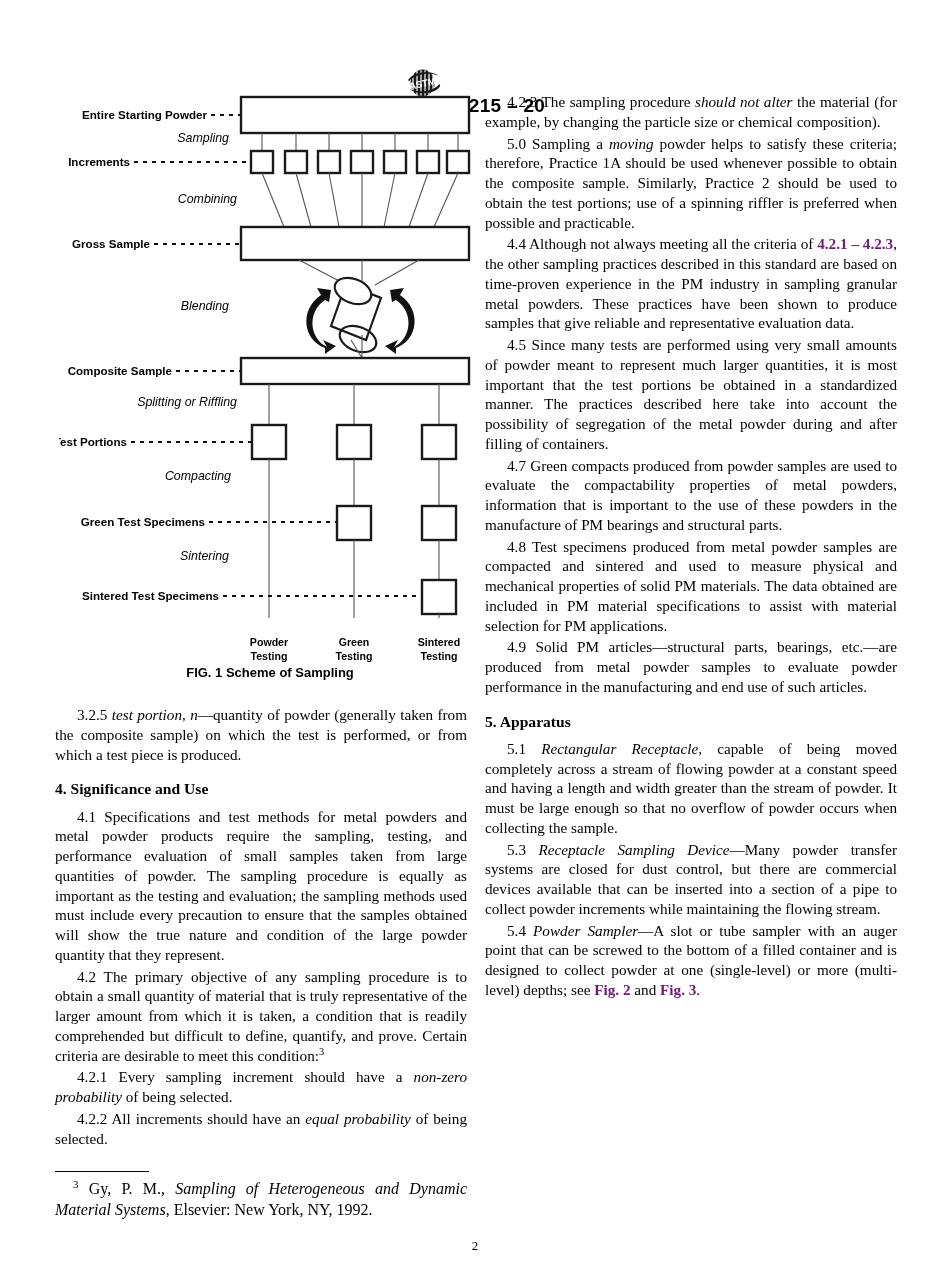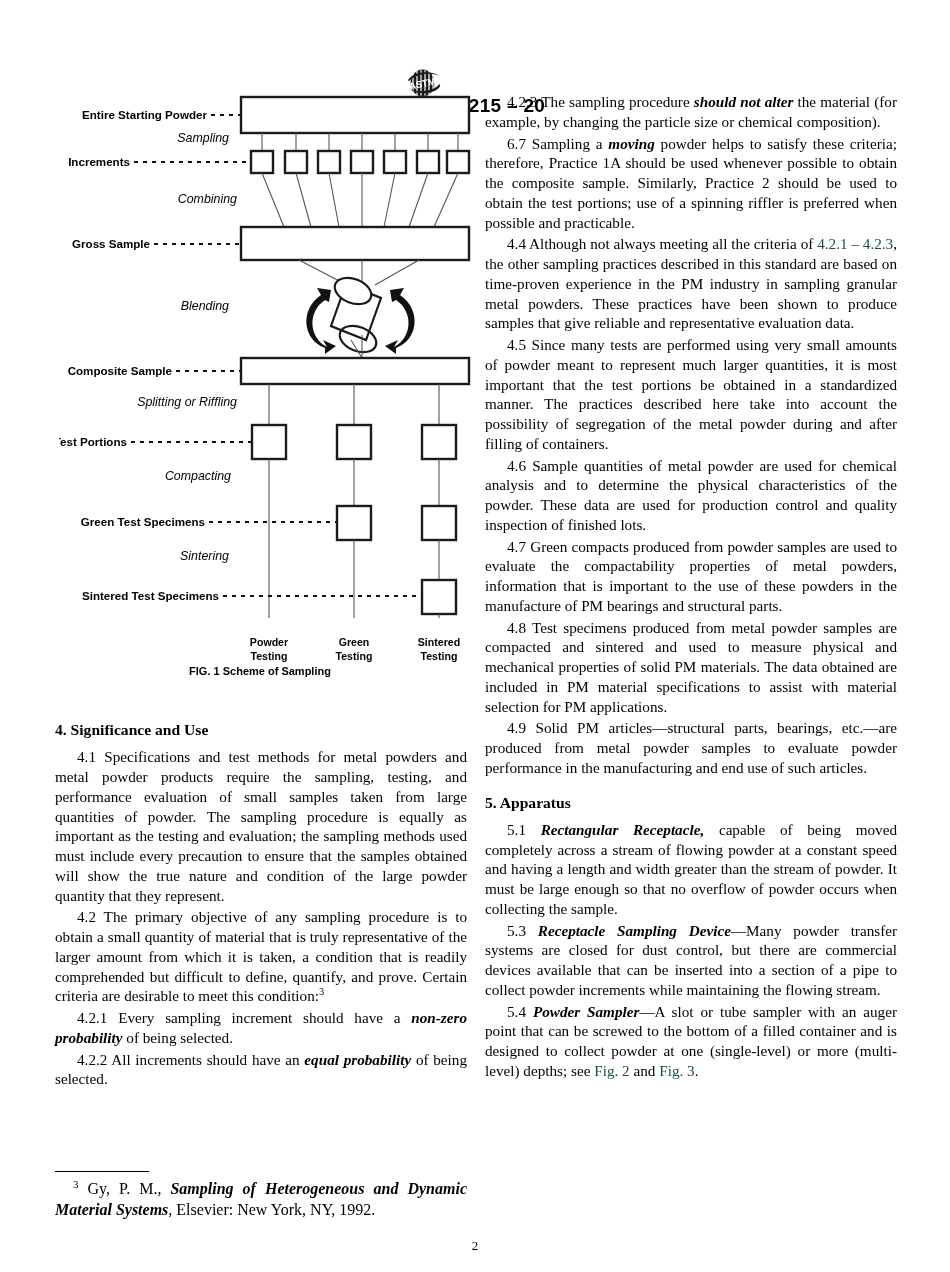--- a/index.html
+++ b/index.html
@@ -33,22 +33,22 @@
   .col-right { left:485px; }
 
   p.para { margin:0 0 0 0; text-indent:22px; }
   p.para + p.para { margin-top:2px; }
   p.gap { margin-top:11px; }
   h3.sec {
     font-family:"Liberation Serif", serif;
     font-weight:bold; font-size:15.6px;
     margin:15px 0 7px 0; text-indent:0; text-align:left;
   }
-  i, .it { font-style:italic;font-weight:bold; }
-  .lnk { color:#14532d; }
+  i, .it { font-style:italic; }
+  .lnk { color:#701a75;font-weight:bold; }
   sup { font-size:0.68em; vertical-align:super; line-height:0; }
 
   
   .footnote {
     position:absolute; left:55px; bottom:52px; width:412px;
     font-size:16px; line-height:1.28; text-align:justify;
   }
   .footnote-rule {
     width:94px; height:0; border-top:1px solid #000;
     margin:0 0 7px 0;
@@ -57,24 +57,24 @@
 
   .page-num {
     position:absolute; bottom:18px; left:0; width:950px;
     text-align:center; font-size:13px;
   }
 
   
   .figure { position:absolute; left:59px; top:88px; width:430px; height:600px; }
   .figure svg { display:block; }
   .figcaption {
-    position:absolute; left:45px; top:665px; width:430px;
+    position:absolute; left:55px; top:665px; width:430px;
     text-align:center;
     font-family:"Liberation Sans", serif;
-    font-weight:bold; font-size:11px;
+    font-weight:bold; font-size:13px;
   }
 </style>
 </head>
 <body>
 
 <div class="page">
 
   <div class="header">
     <span>
       <svg class="astm-logo" viewBox="0 0 50 40" xmlns="http://www.w3.org/2000/svg">
@@ -219,20 +219,21 @@
       <text class="colx" x="295" y="558" text-anchor="middle">Green</text>
       <text class="colx" x="295" y="572" text-anchor="middle">Testing</text>
       <text class="colx" x="380" y="558" text-anchor="middle">Sintered</text>
       <text class="colx" x="380" y="572" text-anchor="middle">Testing</text>
     </svg>
   </div>
   <div class="figcaption">FIG. 1 Scheme of Sampling</div>
 
   <div class="col col-left" style="top:705px;">
 
+    <p class="para"><span>3.2.5</span> <i>test portion, n</i><span>—quantity of powder (generally taken from the composite sample) on which the test is performed, or from which a test piece is produced.</span></p>
 
     <h3 class="sec">4.  Significance and Use</h3>
 
     <p class="para">4.1  Specifications and test methods for metal powders and metal powder products require the sampling, testing, and performance evaluation of small samples taken from large quantities of powder. The sampling procedure is equally as important as the testing and evaluation; the sampling methods used must include every precaution to ensure that the samples obtained will show the true nature and condition of the large powder quantity that they represent.</p>
 
     <p class="para gap"><span>4.2  The primary objective of any sampling procedure is to obtain a small quantity of material that is truly representative of the larger amount from which it is taken, a condition that is readily comprehended but difficult to define, quantify, and prove. Certain criteria are desirable to meet this condition:</span><sup>3</sup></p>
 
     <p class="para"><span>4.2.1  Every sampling increment should have a </span><i>non-zero probability</i><span> of being selected.</span></p>
 
     <p class="para"><span>4.2.2  All increments should have an </span><i>equal probability</i><span> of being selected.</span></p>
@@ -240,26 +241,25 @@
 
   <div class="footnote">
     <div class="footnote-rule"></div>
     <p><sup>3</sup><span> Gy, P. M., </span><i>Sampling of Heterogeneous and Dynamic Material Systems</i><span>, Elsevier: New York, NY, 1992.</span></p>
   </div>
 
   <div class="col col-right">
 
     <p class="para"><span>4.2.3  The sampling procedure </span><i>should not alter</i><span> the material (for example, by changing the particle size or chemical composition).</span></p>
 
-    <p class="para gap"><span>6.7  Sampling a </span><i>moving</i><span> powder helps to satisfy these criteria; therefore, Practice 1A should be used whenever possible to obtain the composite sample. Similarly, Practice 2 should be used to obtain the test portions; use of a spinning riffler is preferred when possible and practicable.</span></p>
+    <p class="para gap"><span>5.0  Sampling a </span><i>moving</i><span> powder helps to satisfy these criteria; therefore, Practice 1A should be used whenever possible to obtain the composite sample. Similarly, Practice 2 should be used to obtain the test portions; use of a spinning riffler is preferred when possible and practicable.</span></p>
 
     <p class="para gap"><span>4.4  Although not always meeting all the criteria of </span><a class="lnk" href="#" style="text-decoration:none;">4.2.1 – 4.2.3</a><span>, the other sampling practices described in this standard are based on time-proven experience in the PM industry in sampling granular metal powders. These practices have been shown to produce samples that give reliable and representative evaluation data.</span></p>
 
     <p class="para gap">4.5  Since many tests are performed using very small amounts of powder meant to represent much larger quantities, it is most important that the test portions be obtained in a standardized manner. The practices described here take into account the possibility of segregation of the metal powder during and after filling of containers.</p>
-    <p class="para gap">4.6  Sample quantities of metal powder are used for chemical analysis and to determine the physical characteristics of the powder. These data are used for production control and quality inspection of finished lots.</p>
     <p class="para gap">4.7  Green compacts produced from powder samples are used to evaluate the compactability properties of metal powders, information that is important to the use of these powders in the manufacture of PM bearings and structural parts.</p>
     <p class="para gap">4.8  Test specimens produced from metal powder samples are compacted and sintered and used to measure physical and mechanical properties of solid PM materials. The data obtained are included in PM material specifications to assist with material selection for PM applications.</p>
     <p class="para gap">4.9  Solid PM articles—structural parts, bearings, etc.—are produced from metal powder samples to evaluate powder performance in the manufacturing and end use of such articles.</p>
 
     <h3 class="sec">5.  Apparatus</h3>
 
     <p class="para"><span>5.1  </span><i>Rectangular Receptacle,</i><span> capable of being moved completely across a stream of flowing powder at a constant speed and having a length and width greater than the stream of powder. It must be large enough so that no overflow of powder occurs when collecting the sample.</span></p>
 
 
     <p class="para gap"><span>5.3  </span><i>Receptacle Sampling Device</i><span>—Many powder transfer systems are closed for dust control, but there are commercial devices available that can be inserted into a section of a pipe to collect powder increments while maintaining the flowing stream.</span></p>

